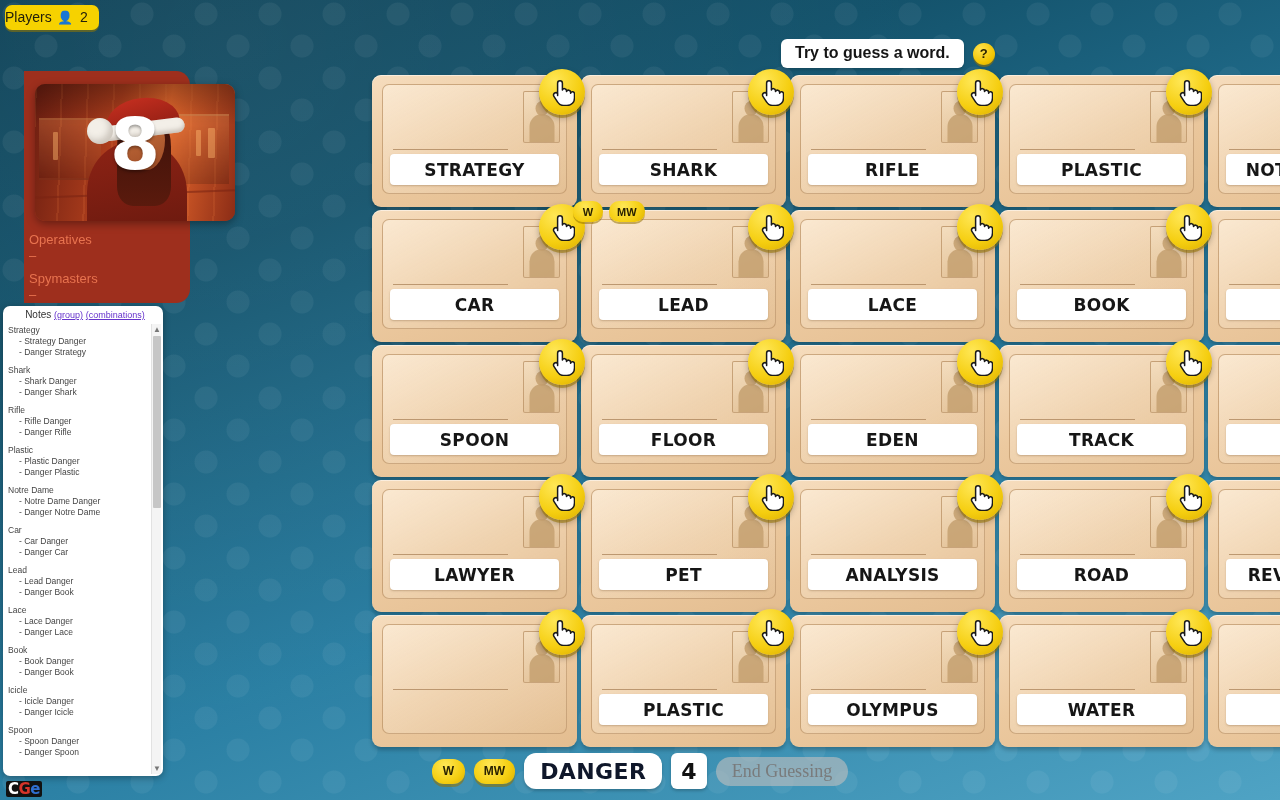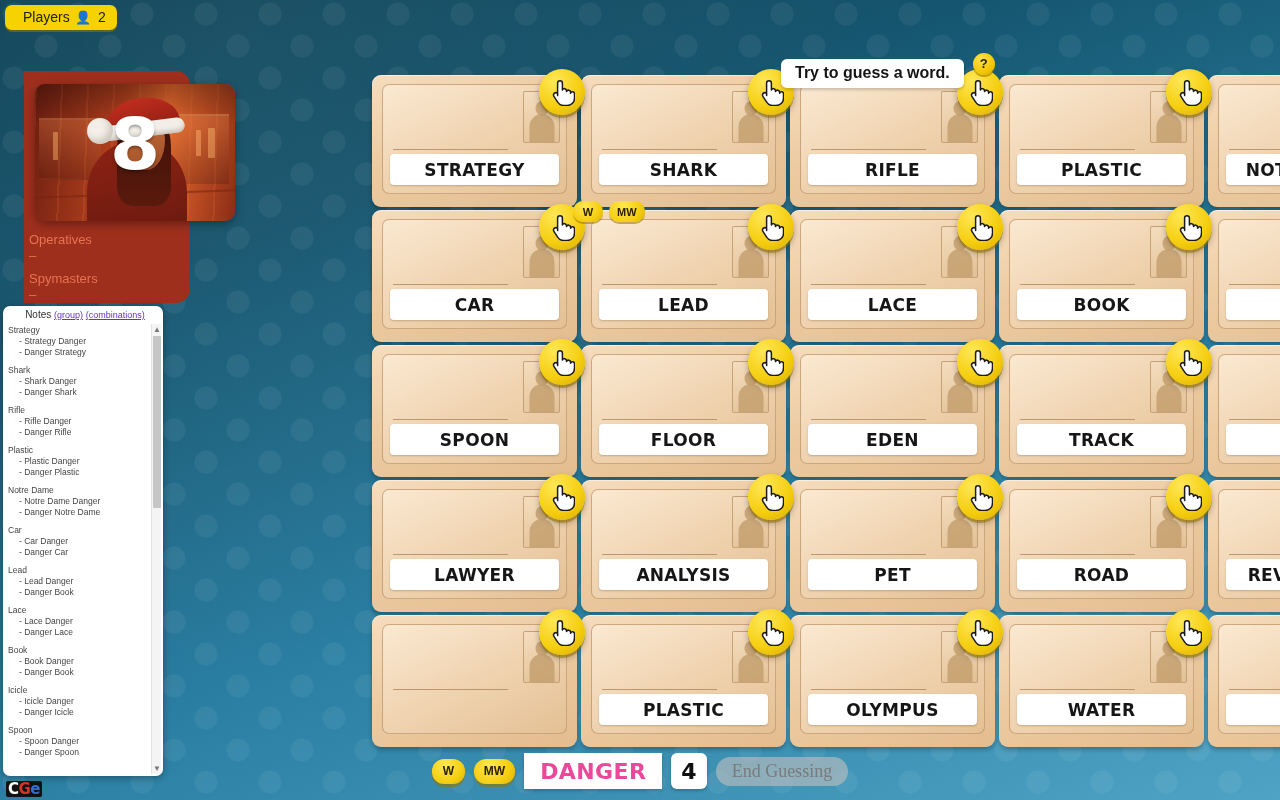--- a/index.html
+++ b/index.html
@@ -22,21 +22,21 @@
       radial-gradient(circle at 46px 46px, rgba(255,255,255,0.055) 11px, rgba(255,255,255,0) 12px);
     background-size: 64px 64px, 64px 64px;
     pointer-events: none;
   }
 
   
   .players-badge {
     position: absolute; left: 5px; top: 5px;
     background: #f6d200;
     border-radius: 7px;
-    padding: 4px 11px 5px 18px;
+    padding: 4px 11px 5px 0;
     font-size: 14px;
     color: #24210a;
     display: flex; align-items: center; gap: 6px;
     box-shadow: 0 2px 0 rgba(150,120,0,0.55);
     z-index: 30;
   }
   .players-badge .pcount { font-size: 14px; }
   .person-glyph { font-size: 13px; color: #121212; line-height: 1; }
 
   
@@ -201,21 +201,20 @@
   .prompt-row {
     position: absolute; left: 781px; top: 39px;
     display: flex; align-items: center; gap: 9px;
     z-index: 18;
   }
   .prompt-pill {
     background: #fff; border-radius: 6px;
     padding: 5px 14px 6px 14px;
     font-size: 16px; font-weight: bold; color: #151515;
     box-shadow: 0 2px 3px rgba(0,0,0,0.18);
-    margin-top: 20px;
   }
   .help-btn {
     width: 22px; height: 22px; border-radius: 50%;
     background: radial-gradient(circle at 35% 28%, #ffe14d 0%, #f2c400 65%, #d3a400 100%);
     color: #2a2200; font-weight: bold; font-size: 13px;
     display: flex; align-items: center; justify-content: center;
     box-shadow: 0 2px 0 rgba(150,115,0,0.6);
     cursor: pointer;
   }
 
@@ -317,25 +316,25 @@
   .clue-badge {
     background: radial-gradient(circle at 40% 25%, #ffe756 0%, #f5ce10 62%, #ddb000 100%);
     color: #2a2200; font-size: 12px; font-weight: bold;
     border-radius: 12px; height: 25px; min-width: 33px;
     padding: 0 10px;
     display: flex; align-items: center; justify-content: center;
     box-shadow: 0 3px 0 rgba(150,115,0,0.55);
     cursor: pointer;
   }
   .clue-word {
-    background: #fff; border-radius: 0;
+    background: #fff; border-radius: 12px;
     height: 36px; padding: 0 16px;
     display: flex; align-items: center;
     font-family: "DejaVu Sans", sans-serif;
-    font-weight: bold; font-size: 22px; color: #ec4899;
+    font-weight: bold; font-size: 22px; color: #0f172a;
     letter-spacing: 0.4px;
     box-shadow: 0 2px 3px rgba(0,0,0,0.2);
   }
   .clue-num {
     background: #fff; border-radius: 6px;
     height: 36px; min-width: 34px; padding: 0 10px;
     display: flex; align-items: center; justify-content: center;
     font-family: "DejaVu Sans", sans-serif;
     font-weight: bold; font-size: 22px; color: #111;
     box-shadow: 0 2px 3px rgba(0,0,0,0.2);
@@ -733,39 +732,39 @@
       </div>
     </div>
     <div class="card">
       <div class="card-inner">
         <div class="card-portrait">
           <div class="silh-head"></div>
           <div class="silh-body"></div>
         </div>
         <div class="card-rule"></div>
         <div class="card-label">
+          <span>PET</span>
+        </div>
+      </div>
+      <div class="hand-btn">
+        <svg width="26" height="28" viewBox="0 0 26 28">
+          <path d="M9.2 16.2V4.6a2.2 2.2 0 0 1 4.4 0v7.3h.9v-2.1a2.1 2.1 0 0 1 4.2 0v2.4h.9v-1.4a2 2 0 0 1 4 0v2.1h.9v-0.4a1.9 1.9 0 0 1 3.8 0" fill="none" stroke="none"></path>
+          <path d="M8.6 17.6V5.2a2.4 2.4 0 0 1 4.8 0v6.9a2.1 2.1 0 0 1 4.1.5v1a2.1 2.1 0 0 1 4.1.6v1a2 2 0 0 1 3.9.6v4.1c0 4.3-2.9 7.6-7.6 7.6h-3.3c-3 0-4.6-1.3-6.1-3.6l-3.6-5.6c-.8-1.2-.4-2.6.8-3.3 1.1-.6 2.3-.3 3 .6z" fill="#ffffff" stroke="#1a1a1a" stroke-width="1.5" stroke-linejoin="round"></path>
+        </svg>
+      </div>
+    </div>
+    <div class="card">
+      <div class="card-inner">
+        <div class="card-portrait">
+          <div class="silh-head"></div>
+          <div class="silh-body"></div>
+        </div>
+        <div class="card-rule"></div>
+        <div class="card-label">
           <span>ANALYSIS</span>
-        </div>
-      </div>
-      <div class="hand-btn">
-        <svg width="26" height="28" viewBox="0 0 26 28">
-          <path d="M9.2 16.2V4.6a2.2 2.2 0 0 1 4.4 0v7.3h.9v-2.1a2.1 2.1 0 0 1 4.2 0v2.4h.9v-1.4a2 2 0 0 1 4 0v2.1h.9v-0.4a1.9 1.9 0 0 1 3.8 0" fill="none" stroke="none"></path>
-          <path d="M8.6 17.6V5.2a2.4 2.4 0 0 1 4.8 0v6.9a2.1 2.1 0 0 1 4.1.5v1a2.1 2.1 0 0 1 4.1.6v1a2 2 0 0 1 3.9.6v4.1c0 4.3-2.9 7.6-7.6 7.6h-3.3c-3 0-4.6-1.3-6.1-3.6l-3.6-5.6c-.8-1.2-.4-2.6.8-3.3 1.1-.6 2.3-.3 3 .6z" fill="#ffffff" stroke="#1a1a1a" stroke-width="1.5" stroke-linejoin="round"></path>
-        </svg>
-      </div>
-    </div>
-    <div class="card">
-      <div class="card-inner">
-        <div class="card-portrait">
-          <div class="silh-head"></div>
-          <div class="silh-body"></div>
-        </div>
-        <div class="card-rule"></div>
-        <div class="card-label">
-          <span>PET</span>
         </div>
       </div>
       <div class="hand-btn">
         <svg width="26" height="28" viewBox="0 0 26 28">
           <path d="M9.2 16.2V4.6a2.2 2.2 0 0 1 4.4 0v7.3h.9v-2.1a2.1 2.1 0 0 1 4.2 0v2.4h.9v-1.4a2 2 0 0 1 4 0v2.1h.9v-0.4a1.9 1.9 0 0 1 3.8 0" fill="none" stroke="none"></path>
           <path d="M8.6 17.6V5.2a2.4 2.4 0 0 1 4.8 0v6.9a2.1 2.1 0 0 1 4.1.5v1a2.1 2.1 0 0 1 4.1.6v1a2 2 0 0 1 3.9.6v4.1c0 4.3-2.9 7.6-7.6 7.6h-3.3c-3 0-4.6-1.3-6.1-3.6l-3.6-5.6c-.8-1.2-.4-2.6.8-3.3 1.1-.6 2.3-.3 3 .6z" fill="#ffffff" stroke="#1a1a1a" stroke-width="1.5" stroke-linejoin="round"></path>
         </svg>
       </div>
     </div>
     <div class="card">

